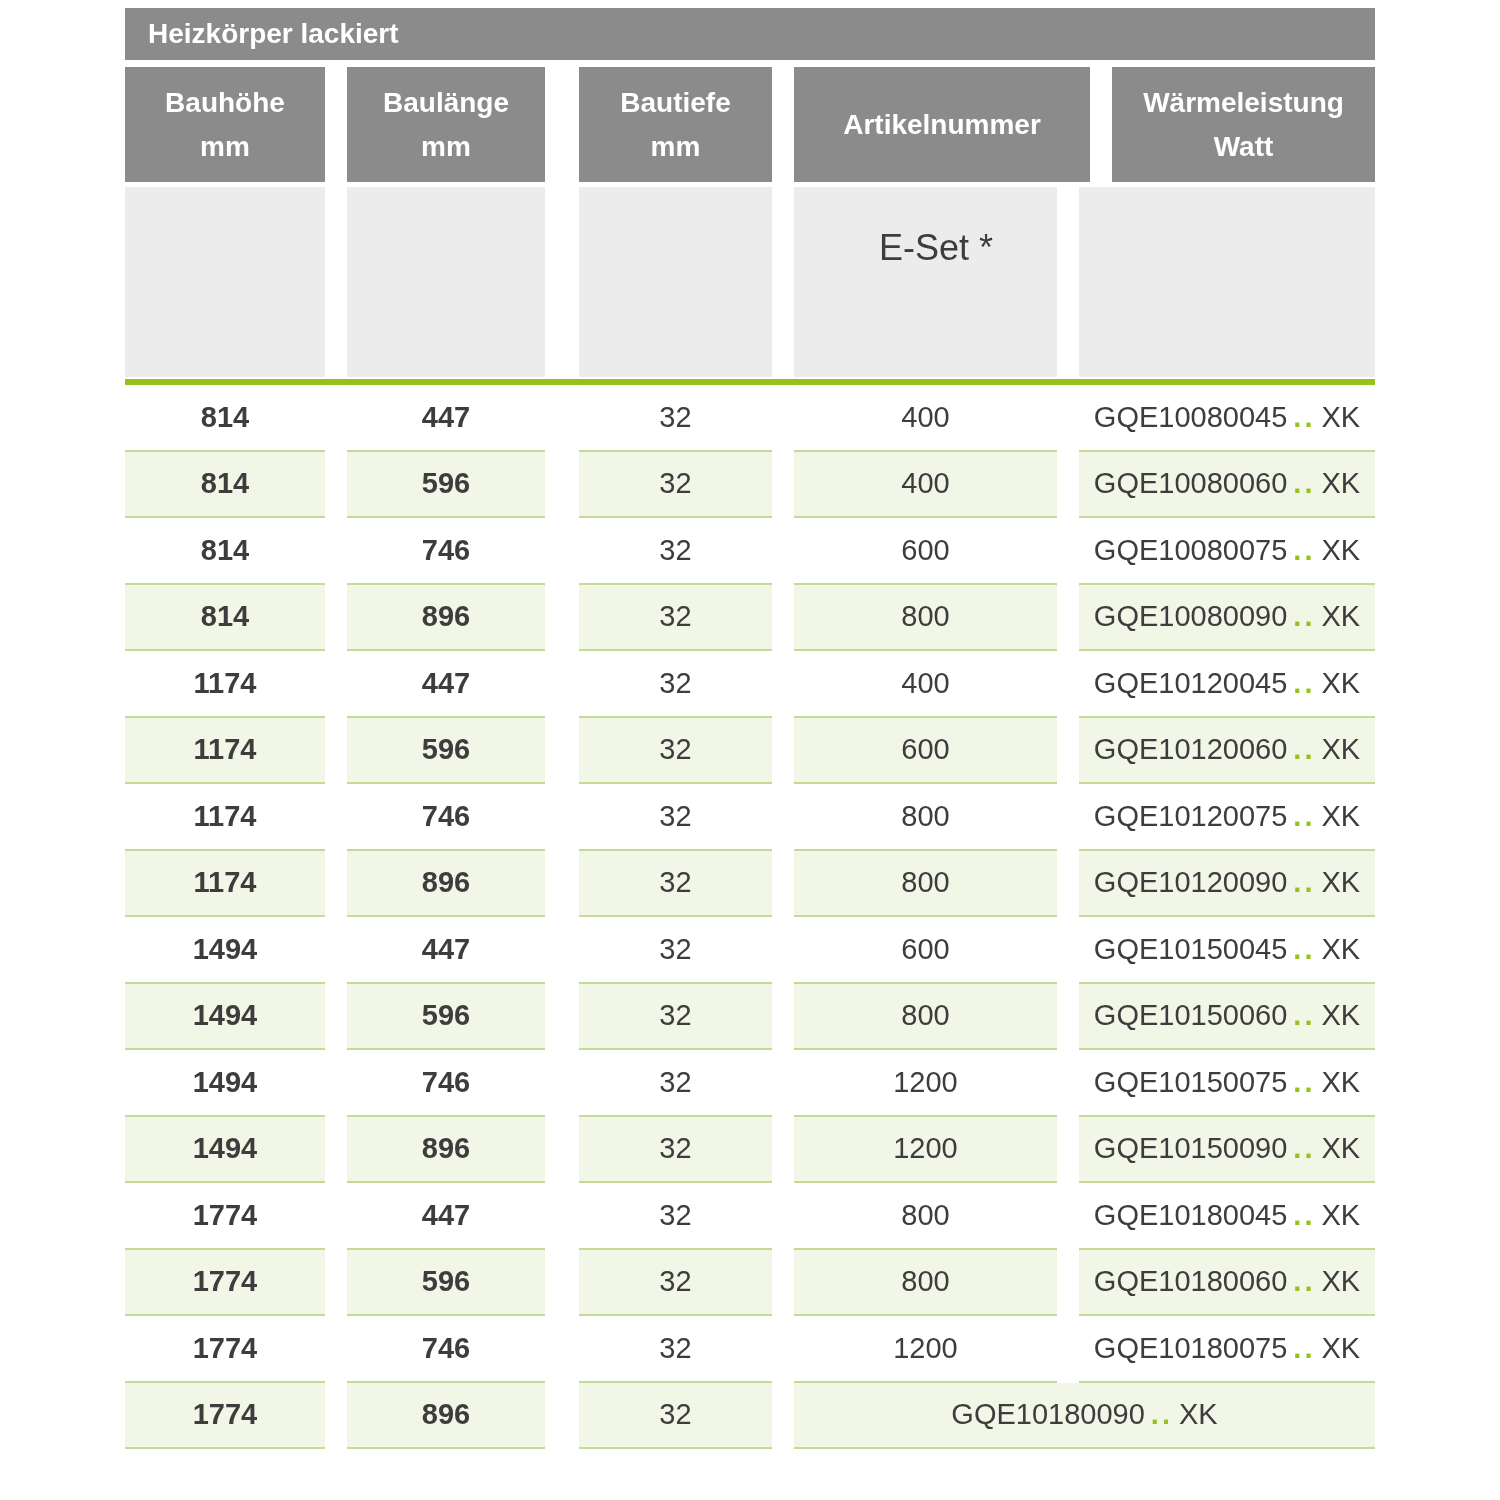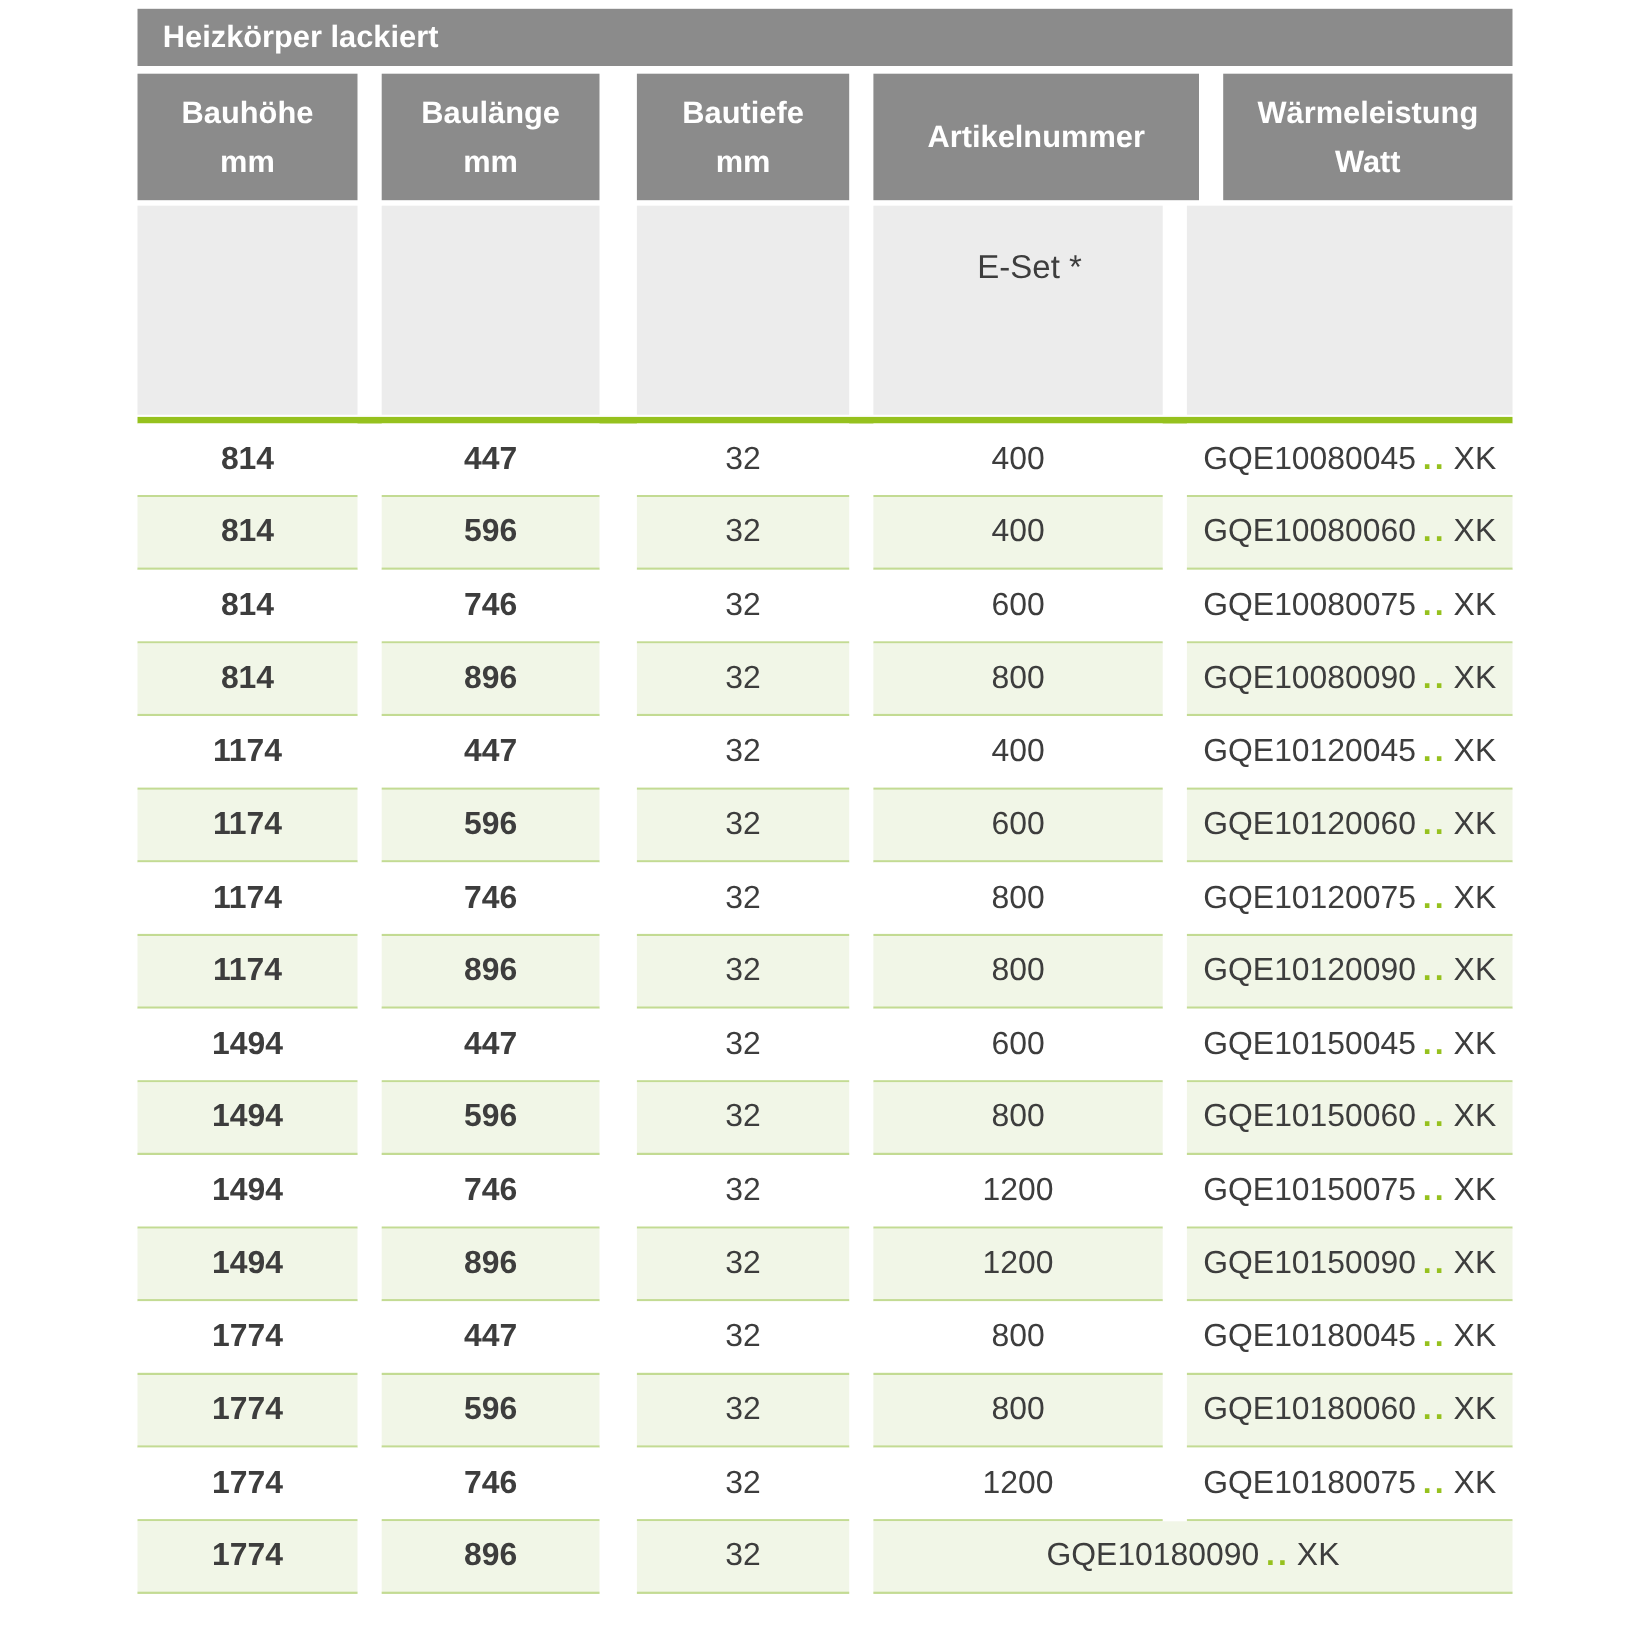--- a/index.html
+++ b/index.html
@@ -48,21 +48,21 @@
     line-height: 44px;
   }
   .subheader-row { margin-top: 5px; }
   .subheader-cell {
     height: 190px;
     background: var(--subheader-gray, #ececec);
     display: flex;
     justify-content: center;
     align-items: flex-start;
     padding-top: 40px;
-    font-size: 30px;
+    font-size: 36px;
     padding-left: 21px;
   }
   .green-divider {
     height: 6px;
     background: var(--accent-green, #96c11e);
     margin-top: 2px;
   }
   .data-row .data-cell {
     height: 66.5px;
     display: flex;

